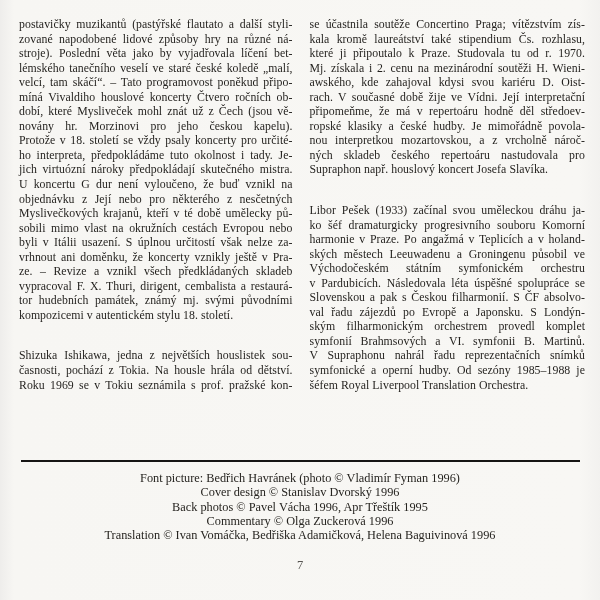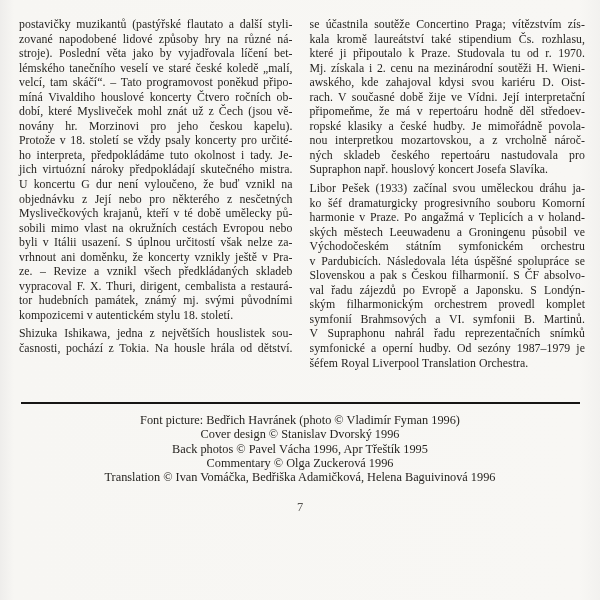--- a/index.html
+++ b/index.html
@@ -11,29 +11,29 @@
     overflow: hidden;
   }
   .page { width: 600px; height: 500px; position: relative; }
   .columns {
     display: flex;
     gap: 17px;
     padding: 17px 15px 0 19px;
   }
   .col { width: 275px; font-size: 11.8px; line-height: 14.55px; }
   .col-right { width: 277px; }
-  .paragraph + .paragraph { margin-top: 4px; }
+  .paragraph + .paragraph { margin-top: 26px; }
   .line {
     text-align: justify;
     text-align-last: justify;
     white-space: normal;
     letter-spacing: 0.05px;
   }
   .line.last { text-align-last: left; }
-  .credits-section { margin-top: 32px; }
+  .credits-section { margin-top: 68px; }
   .rule {
     margin: 0 20px 9px 21px;
     border-top: 2px solid #161514;
   }
   .credit-line {
     text-align: center;
     font-size: 12.3px;
     line-height: 14.3px;
     color: #262420;
   }
@@ -69,20 +69,21 @@
           <div class="line">byli v Itálii usazení. S úplnou určitostí však nelze za-</div>
           <div class="line">vrhnout ani doměnku, že koncerty vznikly ještě v Pra-</div>
           <div class="line">ze. – Revize a vznikl všech předkládaných skladeb</div>
           <div class="line">vypracoval F. X. Thuri, dirigent, cembalista a restaurá-</div>
           <div class="line">tor hudebních památek, známý mj. svými původními</div>
           <div class="line last">kompozicemi v autentickém stylu 18. století.</div>
         </div>
         <div class="paragraph">
           <div class="line">Shizuka Ishikawa, jedna z největších houslistek sou-</div>
           <div class="line">časnosti, pochází z Tokia. Na housle hrála od dětství.</div>
+          <div class="line">Roku 1969 se v Tokiu seznámila s prof. pražské kon-</div>
         </div>
       </div>
     <div class="col col-right">
         <div class="paragraph">
           <div class="line">se účastnila soutěže Concertino Praga; vítězstvím zís-</div>
           <div class="line">kala kromě laureátství také stipendium Čs. rozhlasu,</div>
           <div class="line">které ji připoutalo k Praze. Studovala tu od r. 1970.</div>
           <div class="line">Mj. získala i 2. cenu na mezinárodní soutěži H. Wieni-</div>
           <div class="line">awského, kde zahajoval kdysi svou kariéru D. Oist-</div>
           <div class="line">rach. V současné době žije ve Vídni. Její interpretační</div>
@@ -97,21 +98,21 @@
           <div class="line">ko šéf dramaturgicky progresivního souboru Komorní</div>
           <div class="line">harmonie v Praze. Po angažmá v Teplicích a v holand-</div>
           <div class="line">ských městech Leeuwadenu a Groningenu působil ve</div>
           <div class="line">Východočeském státním symfonickém orchestru</div>
           <div class="line">v Pardubicích. Následovala léta úspěšné spolupráce se</div>
           <div class="line">Slovenskou a pak s Českou filharmonií. S ČF absolvo-</div>
           <div class="line">val řadu zájezdů po Evropě a Japonsku. S Londýn-</div>
           <div class="line">ským filharmonickým orchestrem provedl komplet</div>
           <div class="line">symfonií Brahmsových a VI. symfonii B. Martinů.</div>
           <div class="line">V Supraphonu nahrál řadu reprezentačních snímků</div>
-          <div class="line">symfonické a operní hudby. Od sezóny 1987–1979 je</div>
+          <div class="line">symfonické a operní hudby. Od sezóny 1985–1988 je</div>
           <div class="line last">šéfem Royal Liverpool Translation Orchestra.</div>
         </div>
       </div>
   </div>
   <div class="credits-section">
     <div class="rule"></div>
     <div>
         <div class="credit-line">Font picture: Bedřich Havránek (photo © Vladimír Fyman 1996)</div>
         <div class="credit-line">Cover design © Stanislav Dvorský 1996</div>
         <div class="credit-line">Back photos © Pavel Vácha 1996, Apr Třeštík 1995</div>

